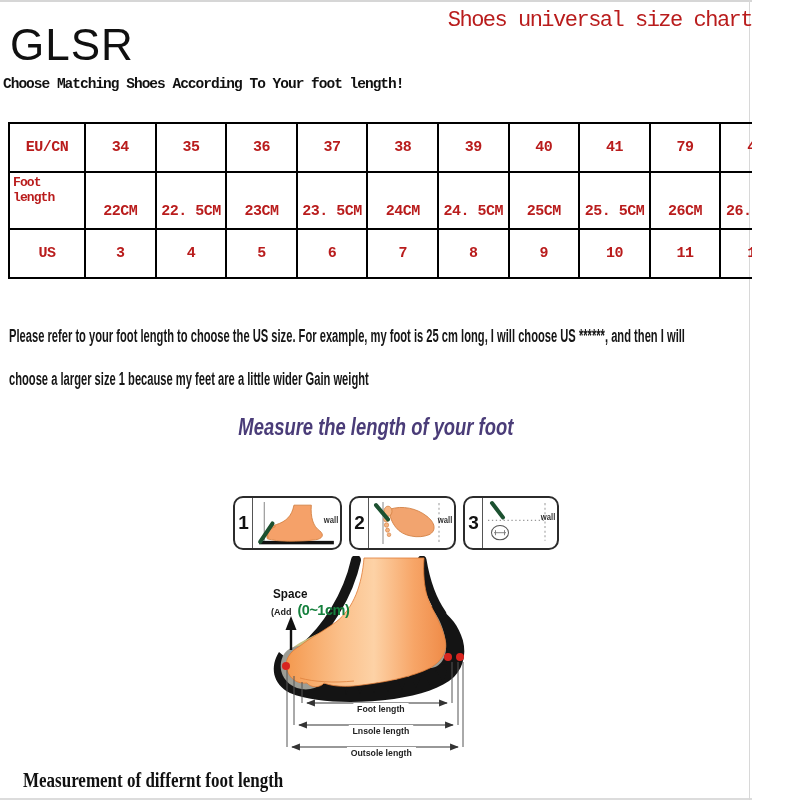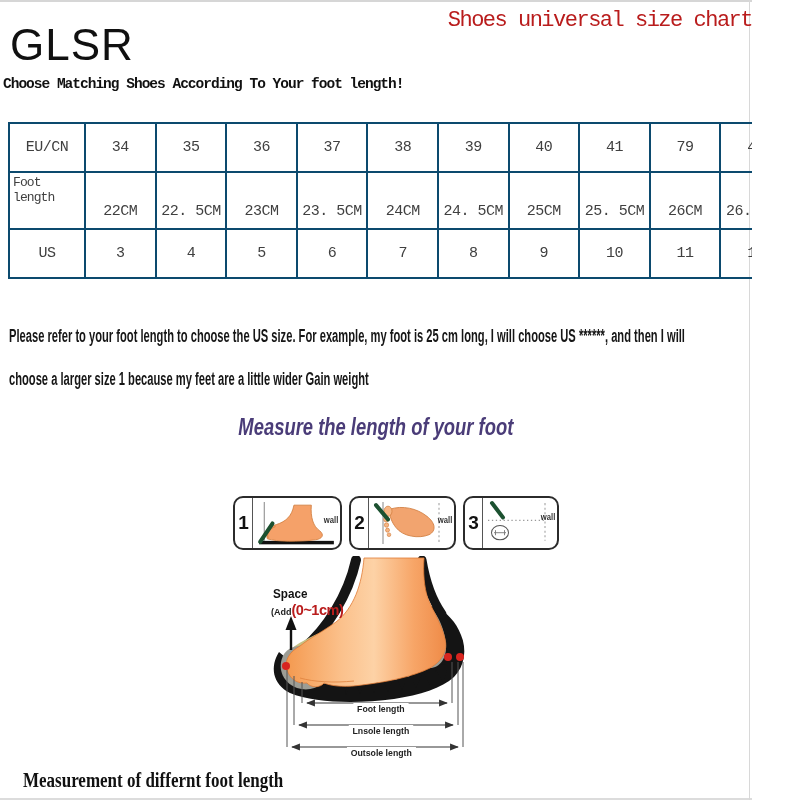--- a/index.html
+++ b/index.html
@@ -10,22 +10,22 @@
   .edge-right{position:absolute;right:2px;top:0;width:1px;height:100%;background:#d8d8d8;}
 
   .brand{position:absolute;left:10px;top:20px;font-size:44px;font-weight:500;letter-spacing:1px;color:#101010;}
   .title{position:absolute;left:0;top:8px;width:100%;text-align:right;
          font-family:Liberation Mono, monospace;font-size:22px;letter-spacing:-1.5px;color:#b91c1c;}
   .subtitle{position:absolute;left:3px;top:76px;
          font-family:"Liberation Mono","DejaVu Sans Mono",monospace;font-weight:700;font-size:14.5px;letter-spacing:-1px;color:#111;}
 
   table.size-table{position:absolute;left:8px;top:122px;width:784px;border-collapse:collapse;table-layout:fixed;
          font-family:"Liberation Mono","DejaVu Sans Mono",monospace;}
-  table.size-table td{border:2px solid #0c4a6e;text-align:center;vertical-align:middle;
-         height:47px;padding:0;font-size:15px;letter-spacing:-0.5px;color:#404040;}
+  table.size-table td{border:2px solid #000000;text-align:center;vertical-align:middle;
+         height:47px;padding:0;font-size:15px;letter-spacing:-0.5px;color:#b91c1c;font-weight:bold;}
   table.size-table td.rowlabel{font-size:15px;}
   table.size-table tr.row-footlen td.rowlabel{vertical-align:top;text-align:left;
          padding:2px 0 0 3px;font-size:13px;letter-spacing:-0.9px;}
   table.size-table tr.row-footlen td{vertical-align:bottom;padding-bottom:8px;}
 
   .note-line{position:absolute;left:9px;white-space:nowrap;font-weight:700;font-size:18px;color:#161616;
          transform:scaleX(0.62);transform-origin:0 50%;}
   .note-line.l1{top:326px;}
   .note-line.l2{top:369px;}
 
@@ -46,21 +46,21 @@
   .wall-label{position:absolute;right:1px;font-size:8.5px;font-weight:700;color:#333;transform:scaleX(.9);}
   .p1 .wall-label,.p2 .wall-label{top:17px;}
   .p3 .wall-label{top:14px;}
 
   .foot-diagram{position:absolute;left:264px;top:556px;width:234px;height:212px;}
   .foot-diagram svg{position:absolute;left:0;top:0;}
   .space-label{position:absolute;left:9px;top:30px;font-size:13px;font-weight:700;color:#111;
          transform:scaleX(.9);transform-origin:0 50%;white-space:nowrap;}
   .add-line{position:absolute;left:7px;top:45px;white-space:nowrap;}
   .add-small{font-size:9px;font-weight:700;color:#222;}
-  .add-range{font-size:14.5px;font-weight:700;color:#b91c1c;letter-spacing:-0.5px;}
+  .add-range{font-size:14.5px;font-weight:700;color:#15803d;letter-spacing:-0.5px;margin-left:6px;}
   .arrow-label-row{position:absolute;left:0;width:100%;text-align:center;}
   .arrow-label-row span{display:inline-block;background:#fff;padding:0 4px;font-size:9.5px;
          font-weight:700;color:#222;transform:scaleX(.92);}
   .al0{top:142px;}
   .al1{top:164px;}
   .al2{top:186px;}
 
   .caption{position:absolute;left:0;top:769px;width:100%;text-align:left;}
   .caption span{display:inline-block;font-family:"Liberation Serif","DejaVu Serif",serif;
          font-weight:700;font-size:20px;color:#111;transform:scaleX(.85);}

